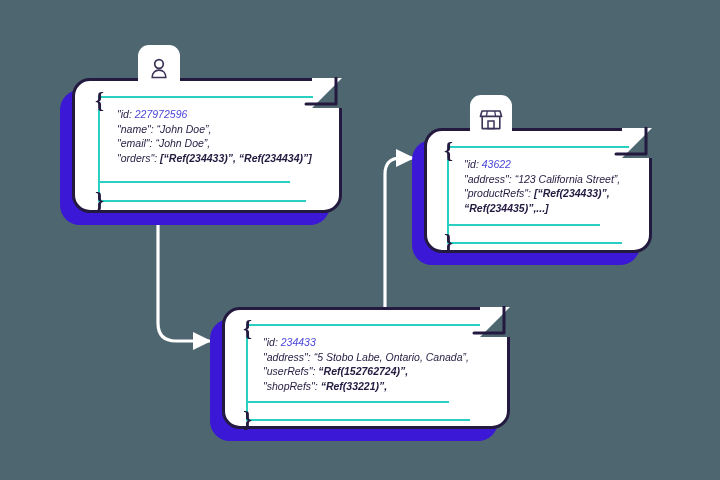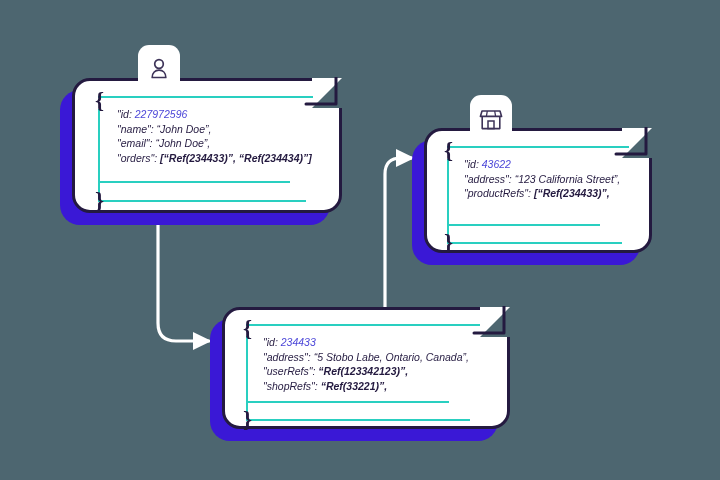--- a/index.html
+++ b/index.html
@@ -198,20 +198,23 @@
           <span class="idv">43622</span>
         </span>
         <span class="ln">
           <span>"address":</span>
           <span>“123 California Street”,</span>
         </span>
         <span class="ln">
           <span>"productRefs":</span>
           <span class="ref">[“Ref(234433)”,</span>
         </span>
+        <span class="ln">
+          <span class="ref">“Ref(234435)”,...]</span>
+        </span>
       </div>
     </div>
   </div>
 
   <div class="badge" style="left:438px;top:95px;">
     <div class="chip">
       <svg width="24" height="23" viewBox="0 0 24 23">
         <path d="M3,3 L21,3 L22.6,8.4 L1.4,8.4 Z" fill="none" stroke="#3d3358" stroke-width="1.6" stroke-linejoin="round"></path>
         <path d="M8.3,3 L7.4,8.4 M15.7,3 L16.6,8.4" stroke="#3d3358" stroke-width="1.3"></path>
         <path d="M3.2,8.4 L3.2,20.6 L20.8,20.6 L20.8,8.4" fill="none" stroke="#3d3358" stroke-width="1.6" stroke-linejoin="round"></path>
@@ -243,21 +246,21 @@
         <span class="ln">
           <span>"id:</span>
           <span class="idv">234433</span>
         </span>
         <span class="ln">
           <span>"address":</span>
           <span>“5 Stobo Labe, Ontario, Canada”,</span>
         </span>
         <span class="ln">
           <span>"userRefs":</span>
-          <span class="ref">“Ref(123342123)”,</span>
+          <span class="ref">“Ref(152762724)”,</span>
         </span>
         <span class="ln">
           <span>"shopRefs":</span>
           <span class="ref">“Ref(33221)”,</span>
         </span>
       </div>
     </div>
   </div>
 
 

